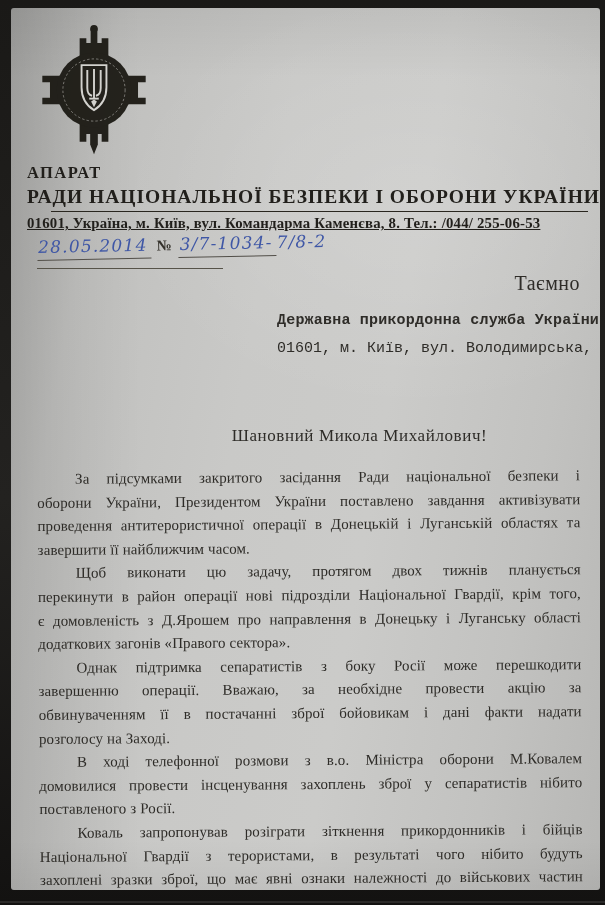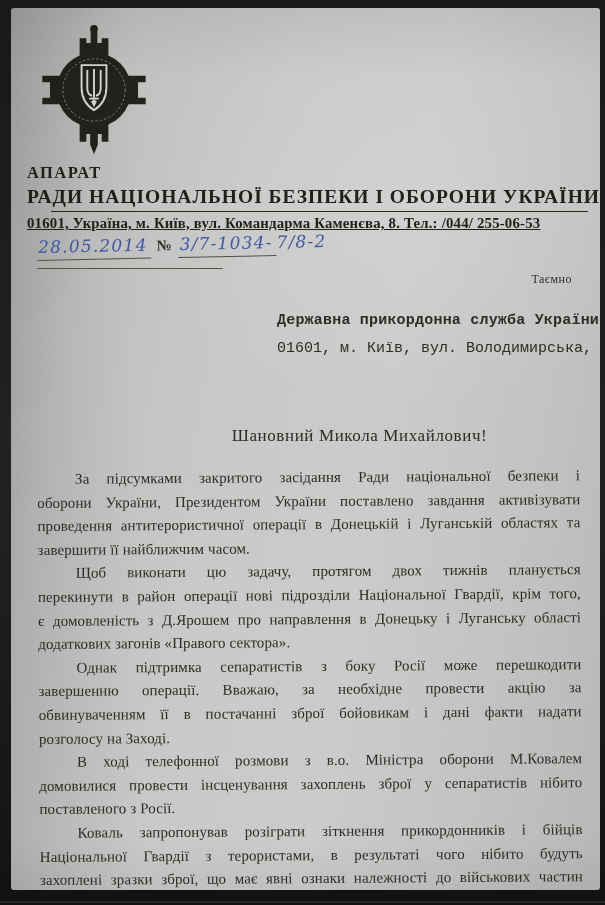--- a/index.html
+++ b/index.html
@@ -28,21 +28,21 @@
   .emblem{margin-top:8px;opacity:.92;}
   .org1{font-weight:bold;font-size:16.5px;letter-spacing:1.5px;margin-top:2px;}
   .org2{font-weight:bold;font-size:19.5px;letter-spacing:1px;margin-top:3px;white-space:nowrap;}
   .rule1{margin:3px 12px 0 24px;border-top:1.6px solid #29261f;}
   .addr{font-weight:bold;font-size:14.8px;letter-spacing:.2px;margin-top:3px;white-space:nowrap;text-decoration:underline;}
   .ref{position:absolute;left:26px;top:229px;white-space:nowrap;transform:rotate(-1.2deg);transform-origin:left top;}
   .hw{font-family:"DejaVu Serif",serif;font-style:italic;font-size:17px;color:#3f57a6;letter-spacing:1.2px;}
   .useg{border-bottom:1.2px solid #524f49;padding:0 4px 3px 1px;}
   .nosign{font-weight:bold;font-size:15px;color:#34312b;margin:0 7px 0 5px;font-style:normal;}
   .rule2{position:absolute;left:26px;top:260px;width:186px;border-top:1.1px solid #565349;}
-  .secret{position:absolute;right:28px;top:264px;font-size:12px;color:#2e2c28;letter-spacing:.5px;}
+  .secret{position:absolute;right:20px;top:264px;font-size:20px;color:#2e2c28;letter-spacing:.5px;}
   .recipient{position:absolute;left:266px;top:299px;font-size:15px;line-height:27.5px;color:#2e2c28;white-space:nowrap;font-family:Liberation Mono, monospace;}
   .recipient .r1{font-weight:bold;letter-spacing:.2px;}
   .salutation{position:absolute;left:0;right:0;top:418px;text-align:center;padding-left:108px;font-size:17px;letter-spacing:.6px;color:#2e2c28;}
   .bodytext{
     position:absolute;left:26px;right:20px;top:460px;color:#2e2c28;
     transform:rotate(-0.4deg);transform-origin:left top;
   }
   .bl{font-size:15px;line-height:23.6px;height:23.6px;text-align:justify;letter-spacing:.1px;overflow:visible;}
   .j{text-align-last:justify;}
   .last{text-align-last:left;}

